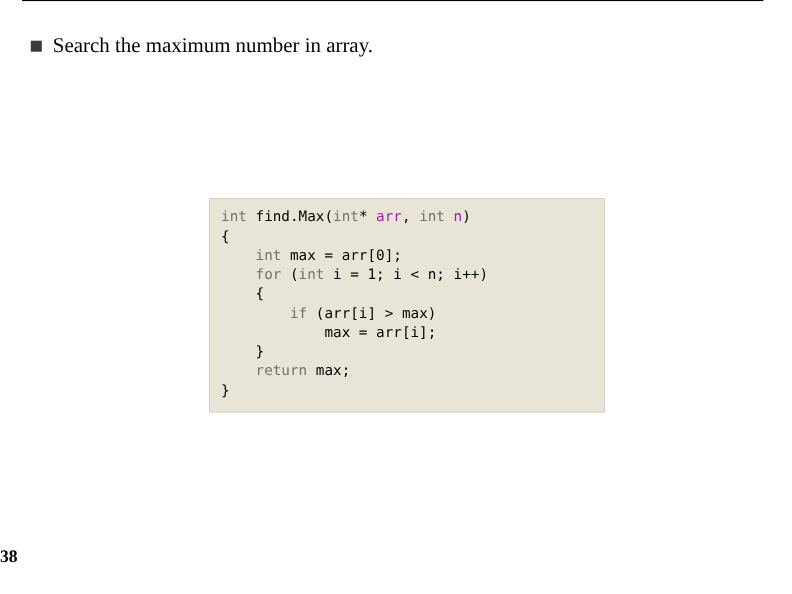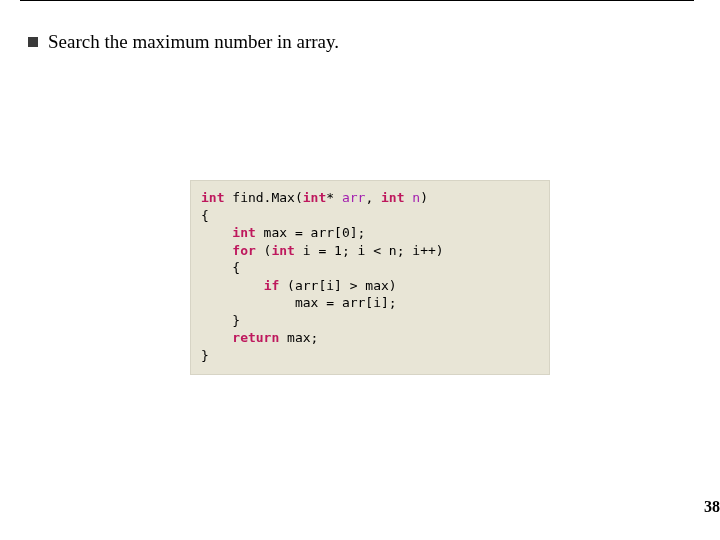--- a/index.html
+++ b/index.html
@@ -60,28 +60,28 @@
     border: 1px solid #d7d4c5;
   }
   .codebox pre {
     margin: 0;
     font-family: "Lucida Console", Consolas, monospace;
     font-size: 13px;
     line-height: 1.35;
     color: #000;
     white-space: pre;
   }
-  .kw { color: #be185d; font-weight: bold; }
+  .kw { color: #737373; font-weight: normal; }
   .param { color: #a21caf; }
   .pagenum {
     position: absolute;
     bottom: 24px;
     left: 0;
     width: 100%;
-    text-align: right;
+    text-align: left;
     font-size: 16px;
     font-weight: bold;
     font-family: "Times New Roman", Times, serif;
   }
 </style>
 </head>
 <body>
 
 <div class="slide">
 

